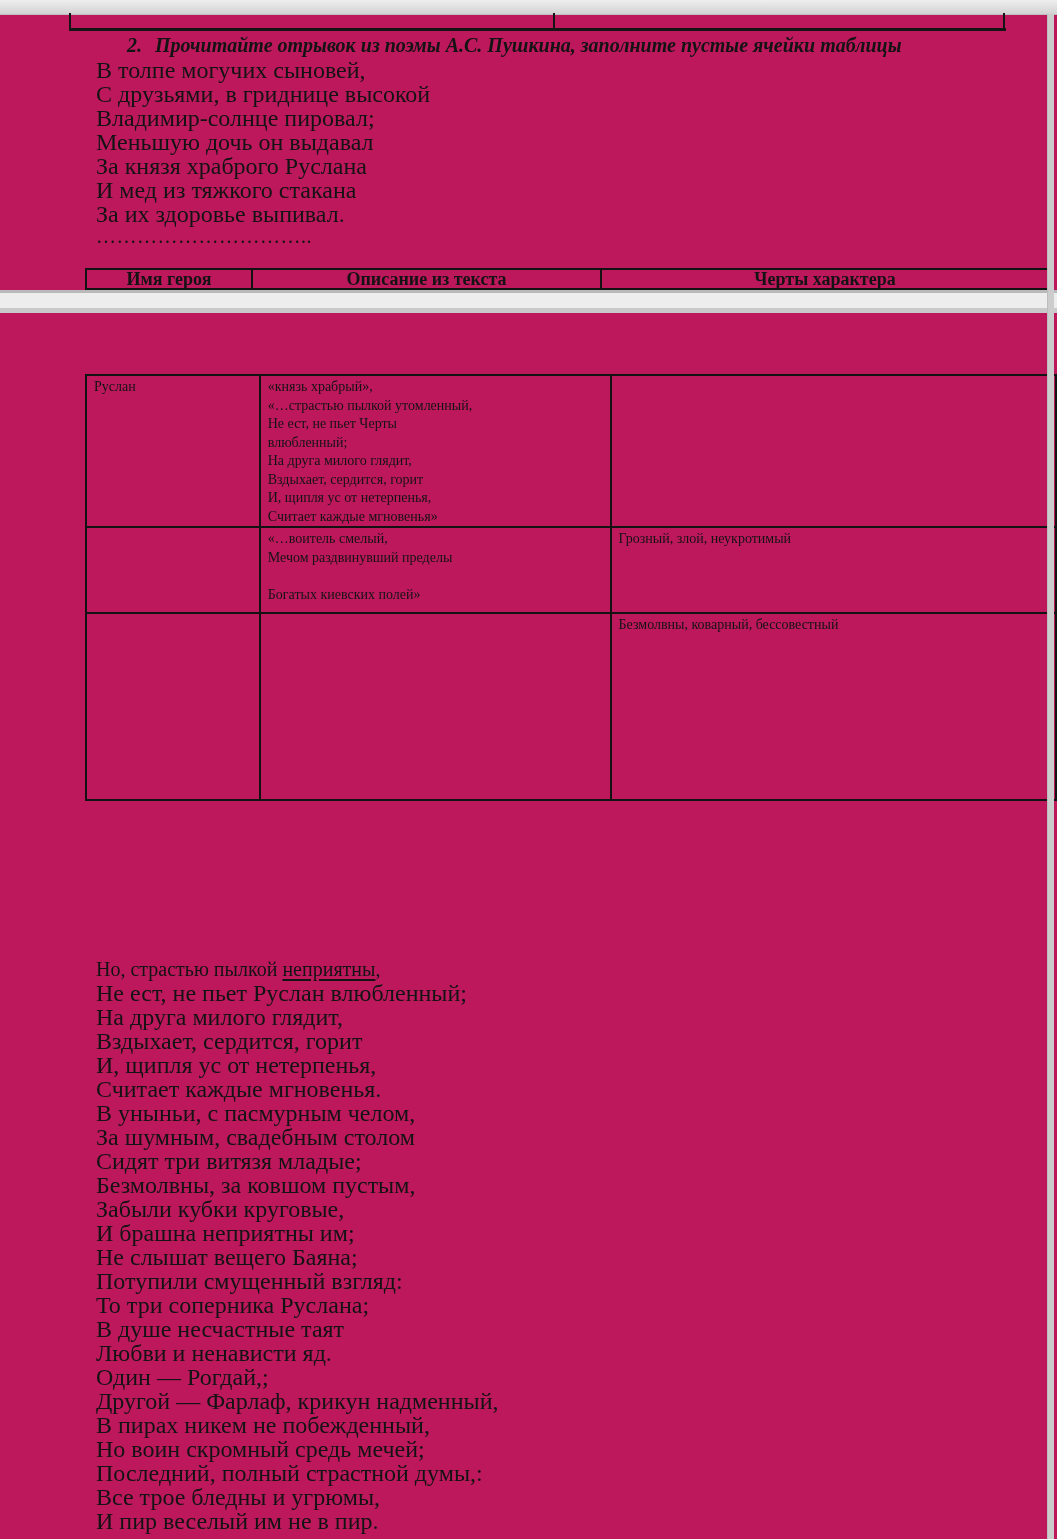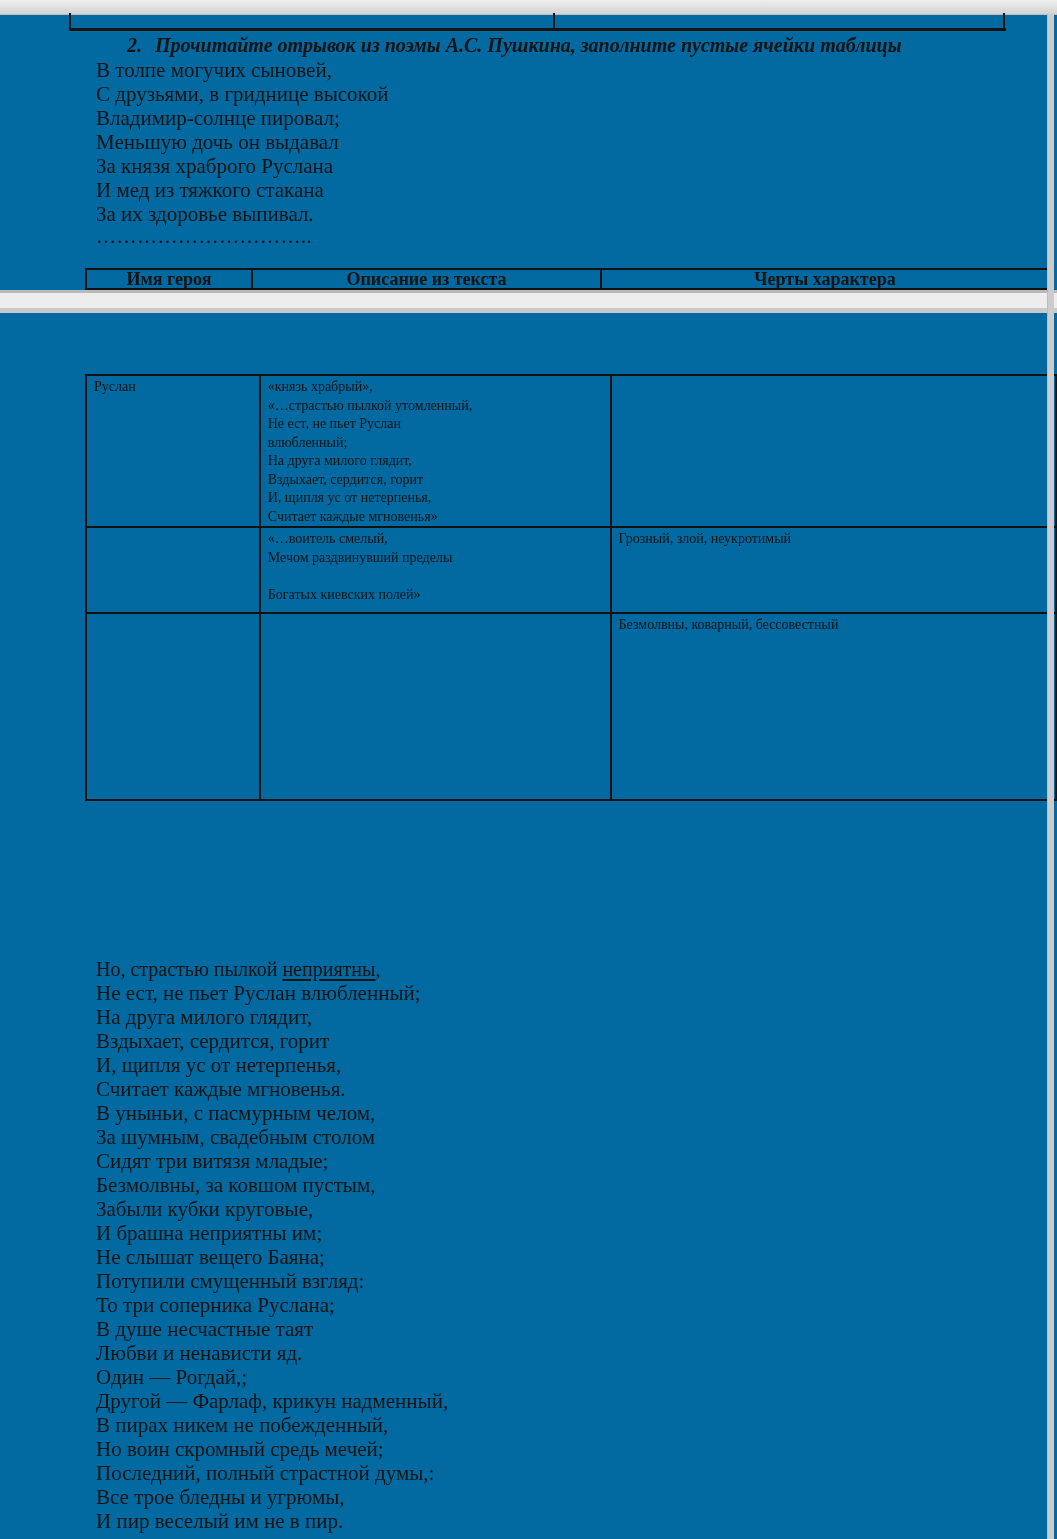--- a/index.html
+++ b/index.html
@@ -1,18 +1,18 @@
 <!DOCTYPE html>
 <html><head>
 <meta charset="utf-8">
 <style>
   html,body{margin:0;padding:0;background:#e9e9e9;}
   #screen{
     position:relative;width:1057px;height:1539px;overflow:hidden;
-    background:#0369a1;color:#131313;
+    background:#be185d;color:#131313;
     font-family:"Liberation Serif","DejaVu Serif",serif;
   }
   
   .band-top{
     position:absolute;left:0;top:0;width:1057px;height:14px;
     background:linear-gradient(#efefef,#d2d2d2);
     border-bottom:1px solid #bfbfbf;
   }
   
   .page-gap{
@@ -29,21 +29,21 @@
   .frag-h{position:absolute;left:69px;top:28px;width:937px;height:3px;background:#141414;}
   .frag-v{position:absolute;top:13px;width:2px;height:16px;background:#141414;}
   .fv1{left:69px}.fv2{left:553px}.fv3{left:1003px}
 
   .instruction{
     position:absolute;left:127px;top:34px;
     font-style:italic;font-weight:bold;font-size:20px;white-space:nowrap;
   }
   .instruction .txt{margin-left:13px;}
 
-  .poem{font-size:21px;line-height:24px;white-space:pre-line;}
+  .poem{font-size:24px;line-height:24px;white-space:pre-line;}
   .poem-top{position:absolute;left:96px;top:58px;}
   .dots{position:absolute;left:96px;top:225px;font-size:20px;letter-spacing:.5px;}
 
   table.tbl{border-collapse:collapse;table-layout:fixed;position:absolute;left:85px;}
   table.tbl td{border:2px solid #121212;vertical-align:top;overflow:hidden;}
   .c1{width:164px;margin-left:8px;} .c2{width:347px;} .c3{width:446px;}
 
   .header-tbl{top:268px;}
   .header-tbl td{
     height:18px;font-weight:bold;font-size:18px;text-align:center;
@@ -97,21 +97,21 @@
     </table>
 
   <div class="page-gap"></div>
 
   <table class="tbl body-tbl">
     <tbody>
         <tr class="r1">
       <td class="c1">Руслан</td>
       <td class="c2">«князь храбрый»,
 «…страстью пылкой утомленный,
-Не ест, не пьет Руслан
+Не ест, не пьет Черты
 влюбленный;
 На друга милого глядит,
 Вздыхает, сердится, горит
 И, щипля ус от нетерпенья,
 Считает каждые мгновенья»</td>
       <td class="c3"></td>
     </tr>
     <tr class="r2">
       <td class="c1"></td>
       <td class="c2">«…воитель смелый,

